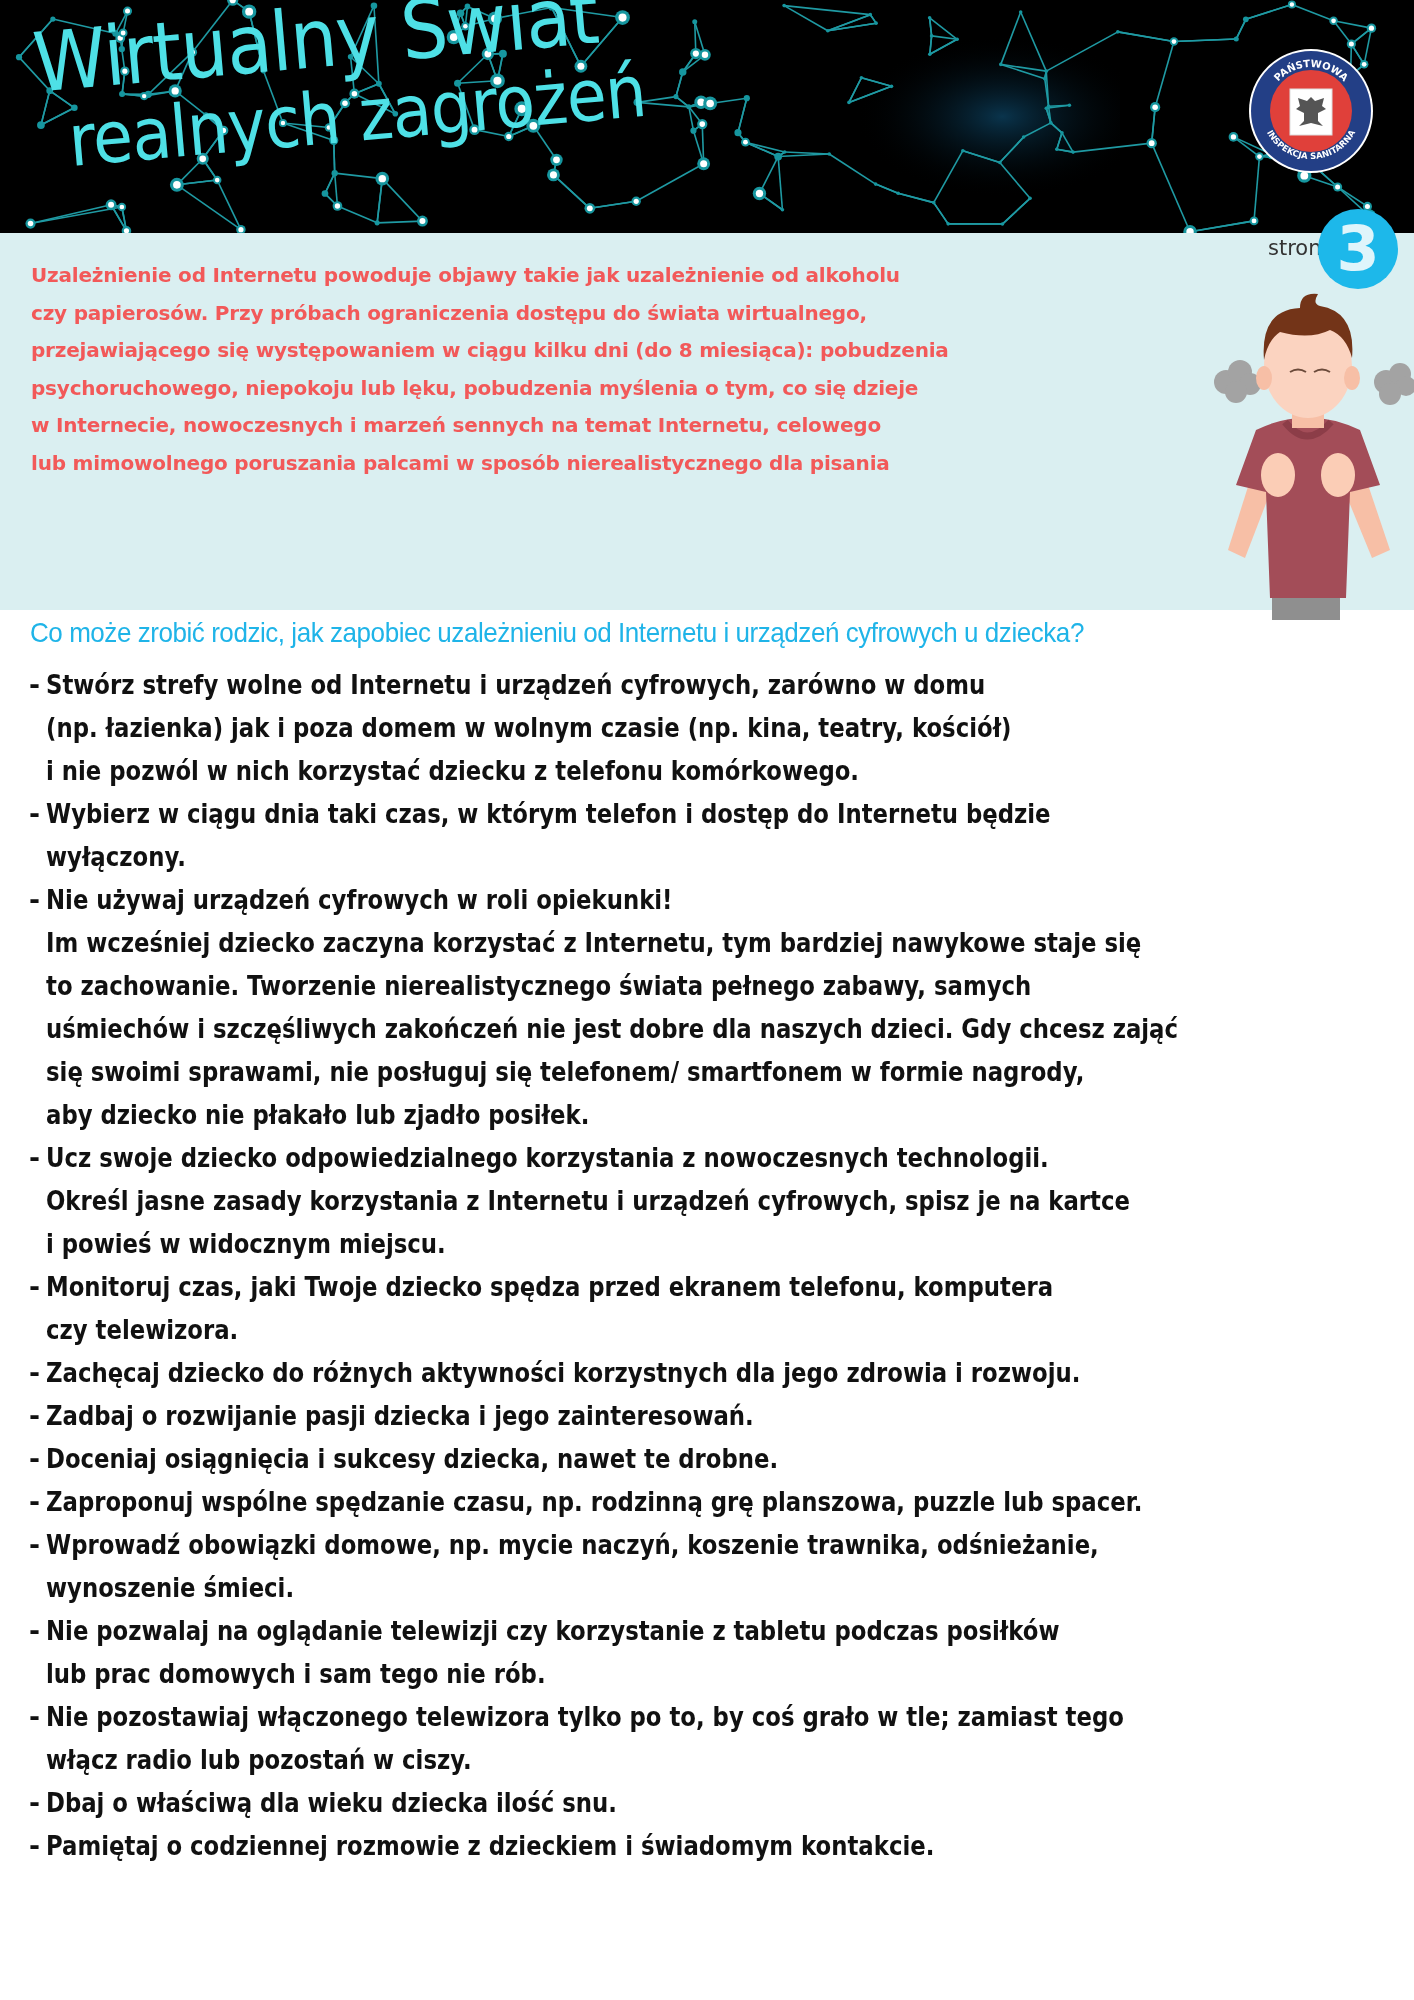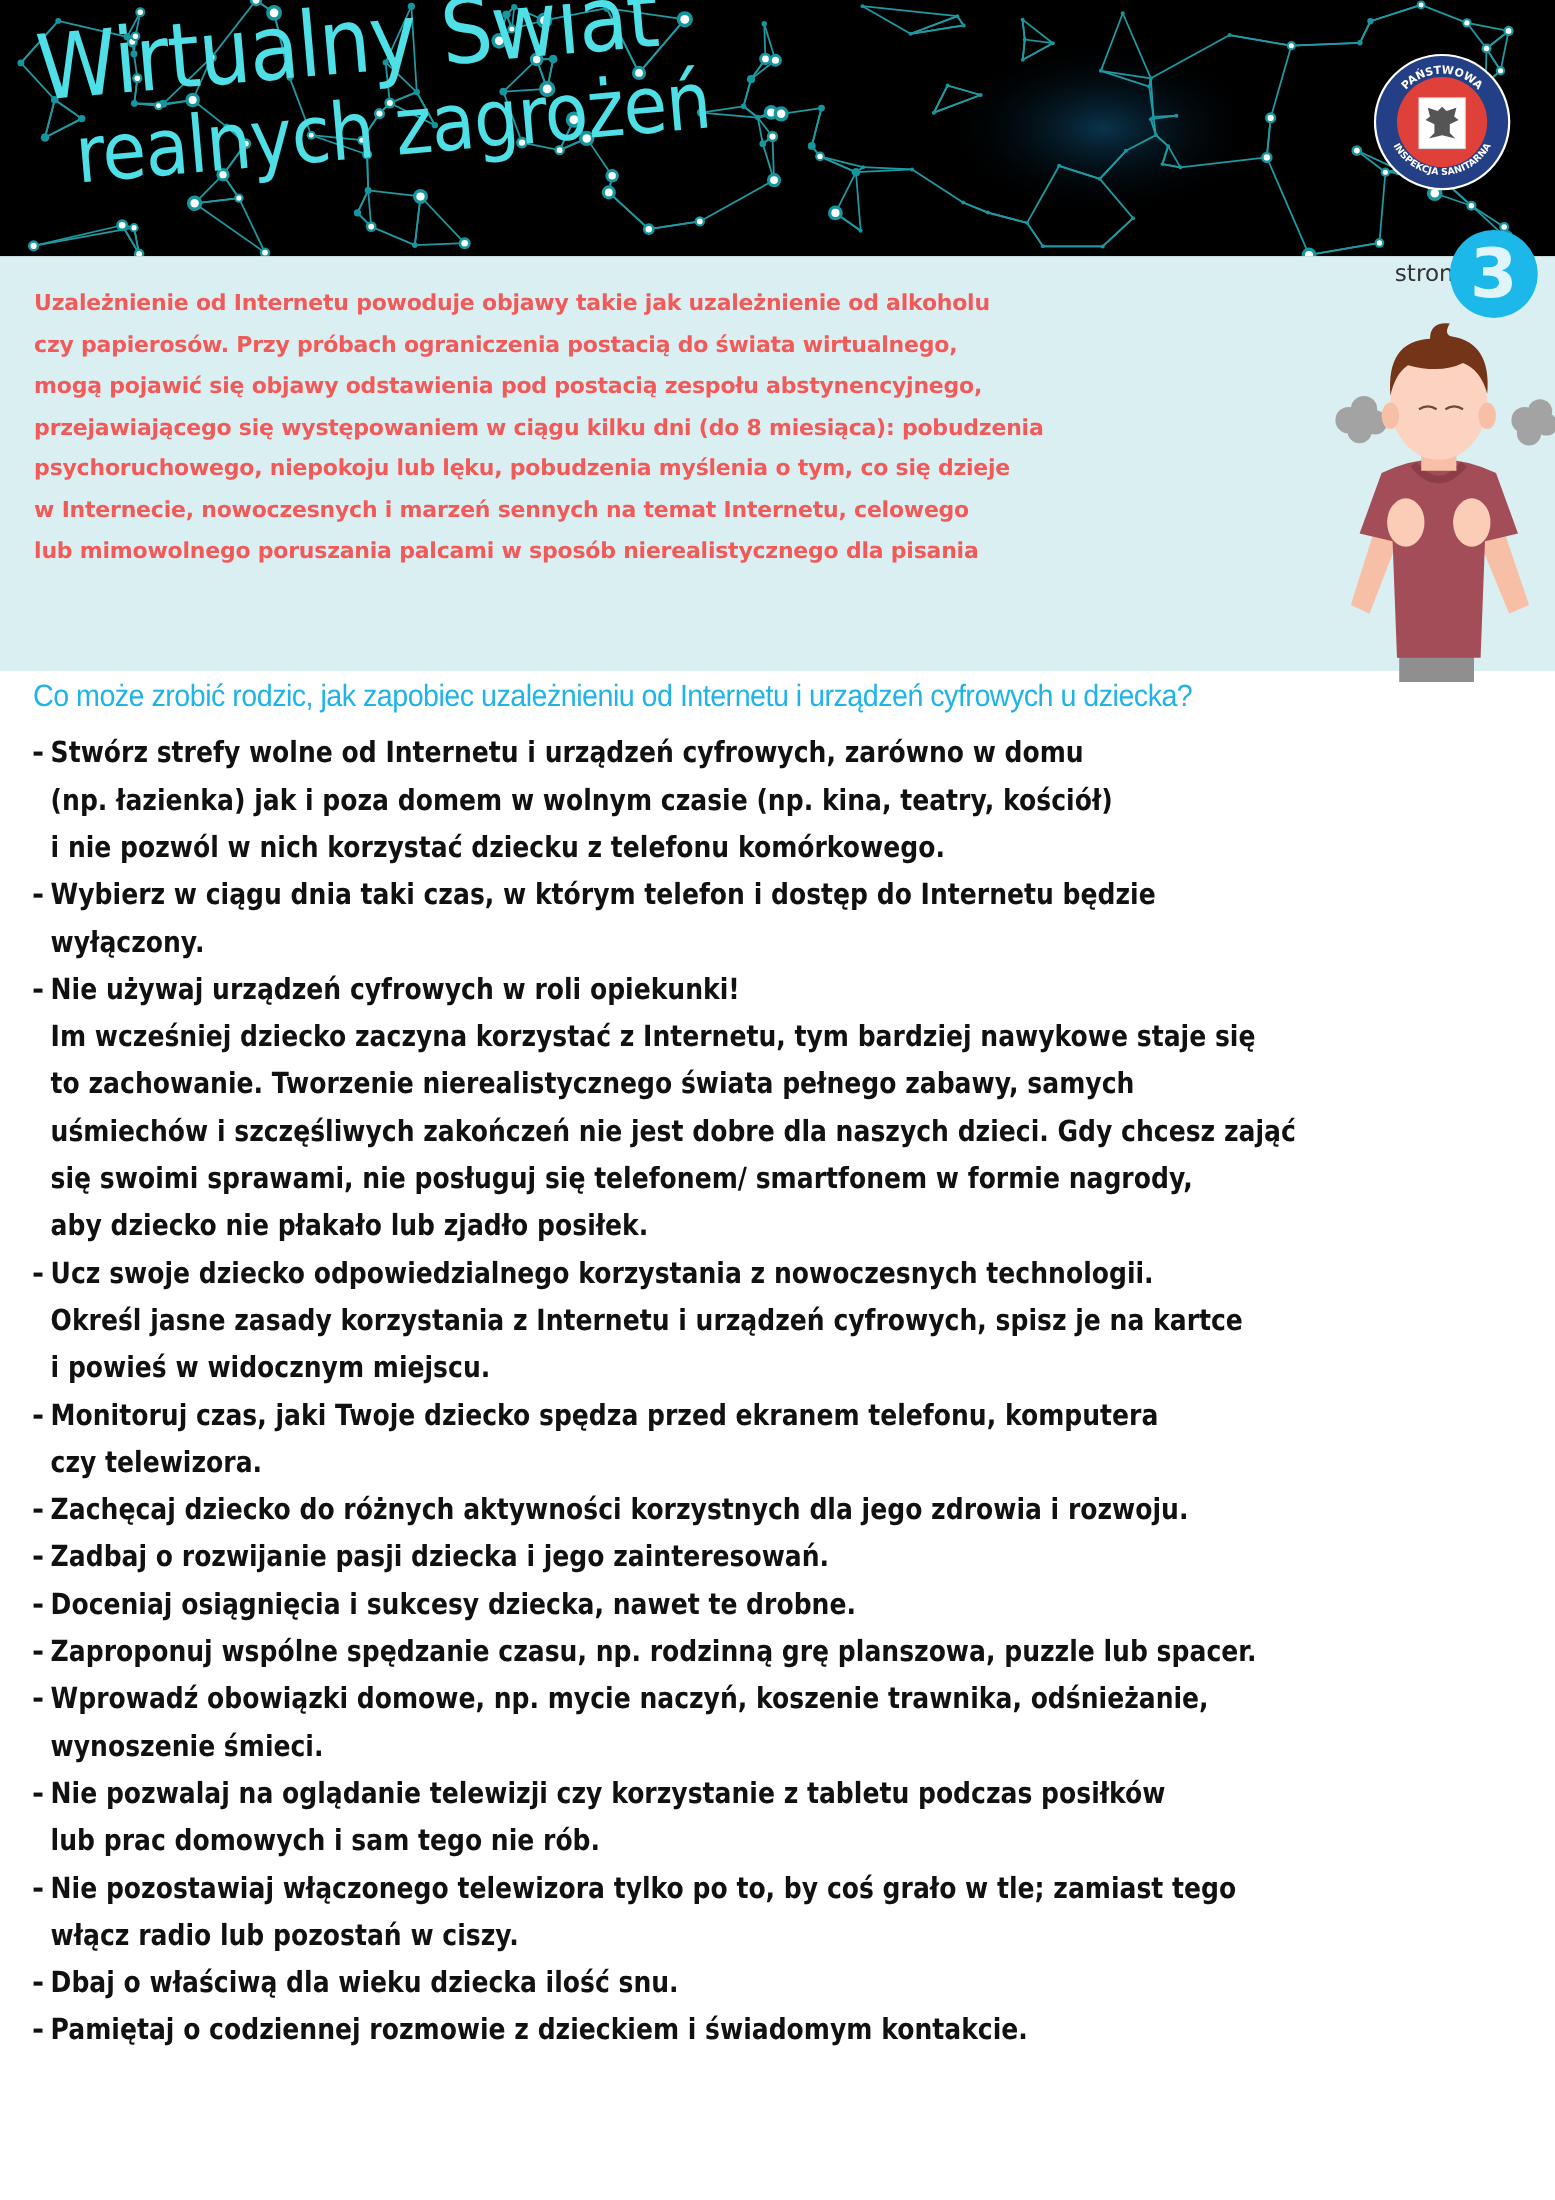--- a/index.html
+++ b/index.html
@@ -562,22 +562,21 @@
     </text>
     <text font-family="DejaVu Sans, sans-serif" font-weight="bold" font-size="8.5" fill="#fff">
       <textPath href="#arcBot" startOffset="50%" text-anchor="middle">INSPEKCJA SANITARNA</textPath>
     </text>
   </svg>
 </div>
 
 <div class="intro">
   <div class="intro-text" id="intro-text">
       <span>Uzależnienie od Internetu powoduje objawy takie jak uzależnienie od alkoholu</span>
-      <span>czy papierosów. Przy próbach ograniczenia postacią do świata wirtualnego,</span>
-      <span>mogą pojawić się objawy odstawienia pod postacią zespołu abstynencyjnego,</span>
+      <span>czy papierosów. Przy próbach ograniczenia dostępu do świata wirtualnego,</span>
       <span>przejawiającego się występowaniem w ciągu kilku dni (do 8 miesiąca): pobudzenia</span>
       <span>psychoruchowego, niepokoju lub lęku, pobudzenia myślenia o tym, co się dzieje</span>
       <span>w Internecie, nowoczesnych i marzeń sennych na temat Internetu, celowego</span>
       <span>lub mimowolnego poruszania palcami w sposób nierealistycznego dla pisania</span>
     </div>
 </div>
 
 <span class="page-label">strona</span>
 <div class="page-badge">3</div>
 

